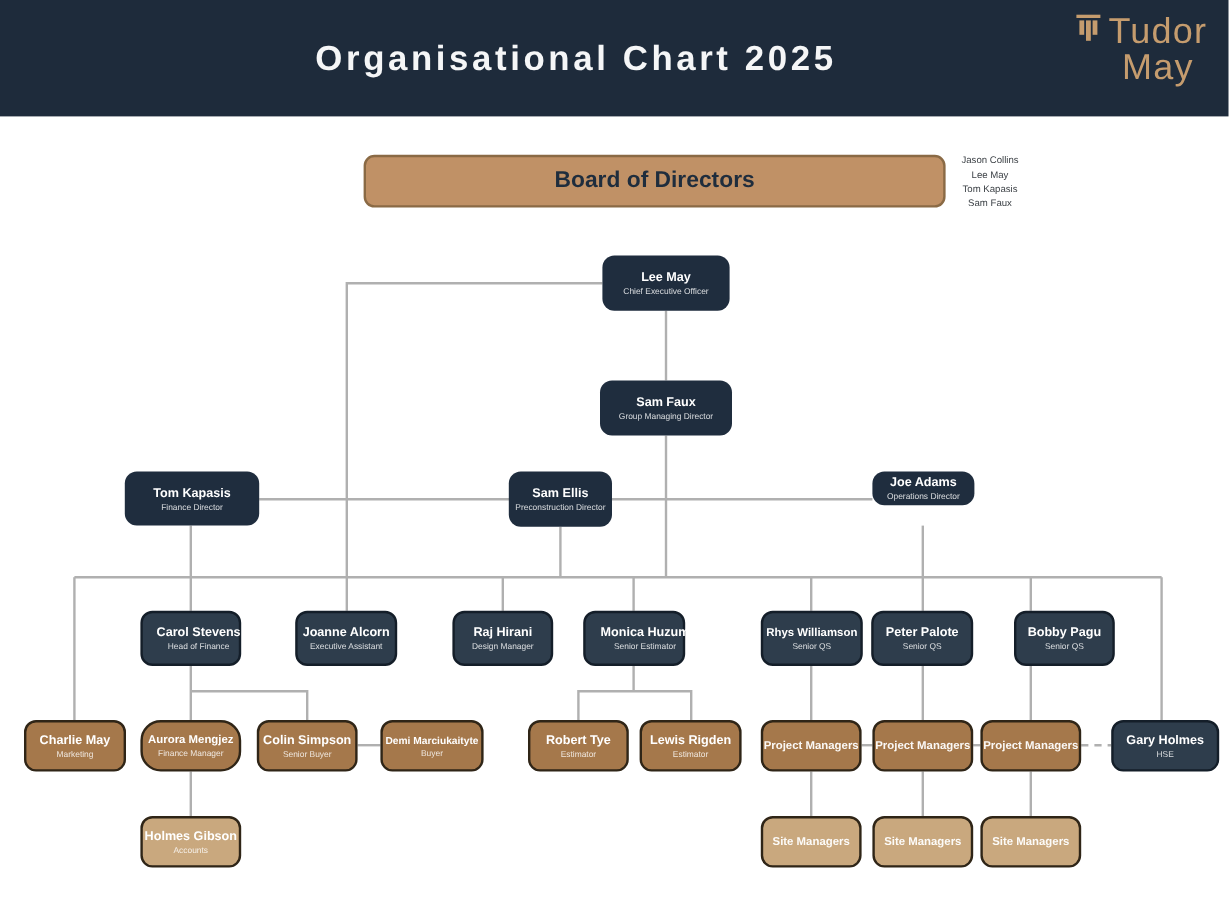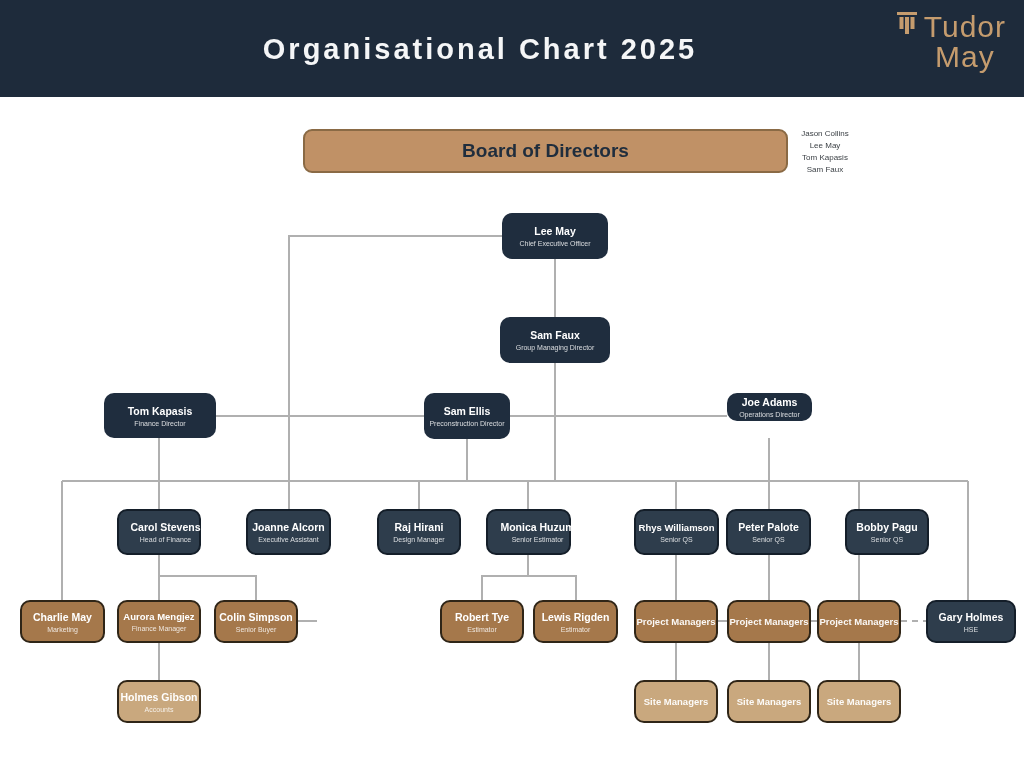--- a/index.html
+++ b/index.html
@@ -162,28 +162,32 @@
   </div>
   <div class="node navy-light" style="left:817px;top:509px;width:84px;height:46px;margin-left:28px;">
     <span class="name">Bobby Pagu</span>
     <span class="role">Senior QS</span>
   </div>
 
   <div class="node brown" style="left:20px;top:600px;width:85px;height:43px;">
     <span class="name">Charlie May</span>
     <span class="role">Marketing</span>
   </div>
-  <div class="node brown" style="left:117px;top:600px;width:84px;height:43px;">
+  <div class="node brown" style="left:117px;top:600px;width:84px;height:43px;border-radius:17px;">
     <span class="name small" style="font-size:9.5px;">Aurora Mengjez</span>
     <span class="role">Finance Manager</span>
   </div>
   <div class="node brown" style="left:214px;top:600px;width:84px;height:43px;">
     <span class="name">Colin Simpson</span>
     <span class="role">Senior Buyer</span>
   </div>
+  <div class="node brown" style="left:317px;top:600px;width:86px;height:43px;">
+    <span class="name small">Demi Marciukaityte</span>
+    <span class="role">Buyer</span>
+  </div>
   <div class="node brown" style="left:440px;top:600px;width:84px;height:43px;">
     <span class="name">Robert Tye</span>
     <span class="role">Estimator</span>
   </div>
   <div class="node brown" style="left:533px;top:600px;width:85px;height:43px;">
     <span class="name">Lewis Rigden</span>
     <span class="role">Estimator</span>
   </div>
   <div class="node brown" style="left:634px;top:600px;width:84px;height:43px;">
     <span class="name plain">Project Managers</span>

